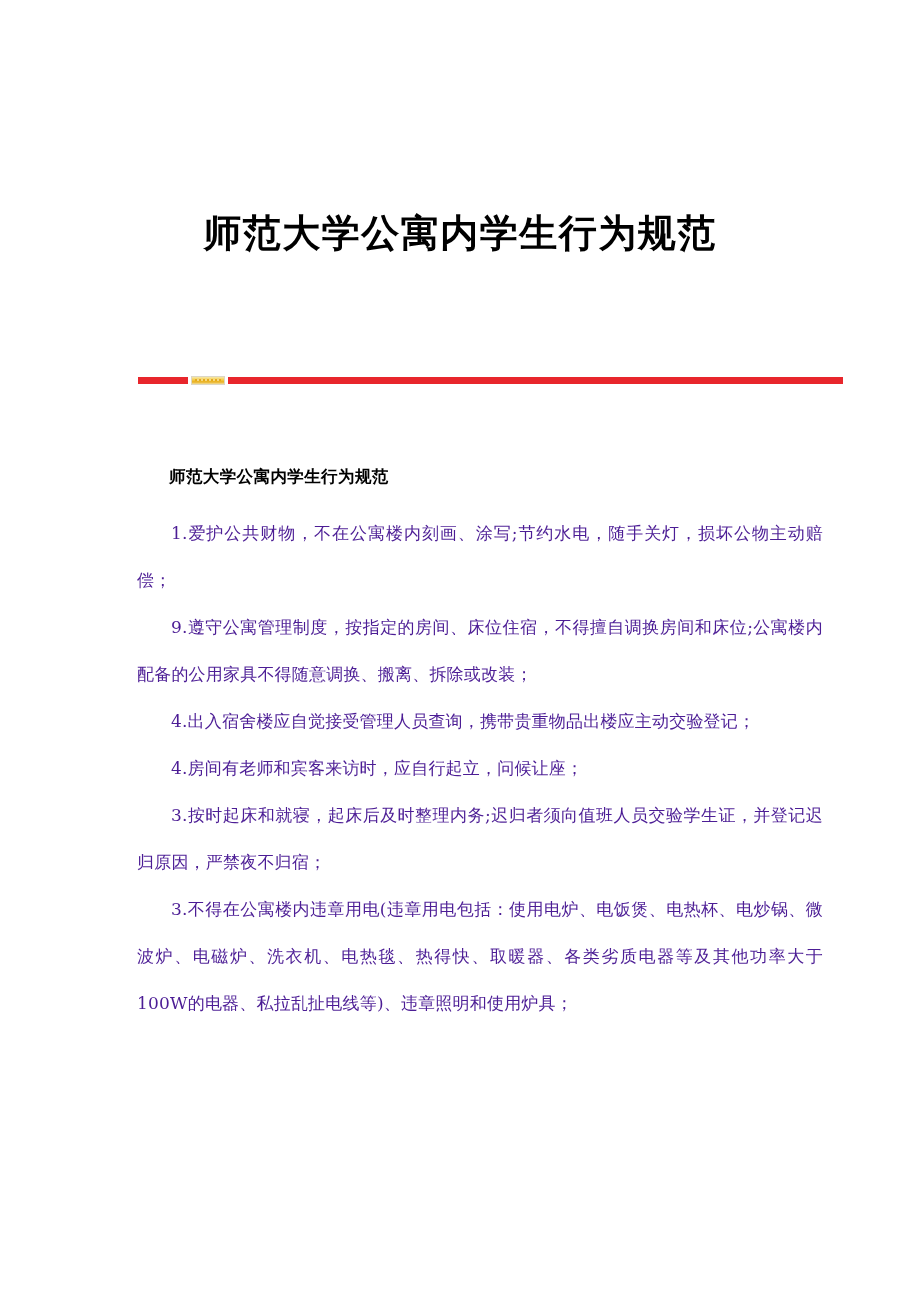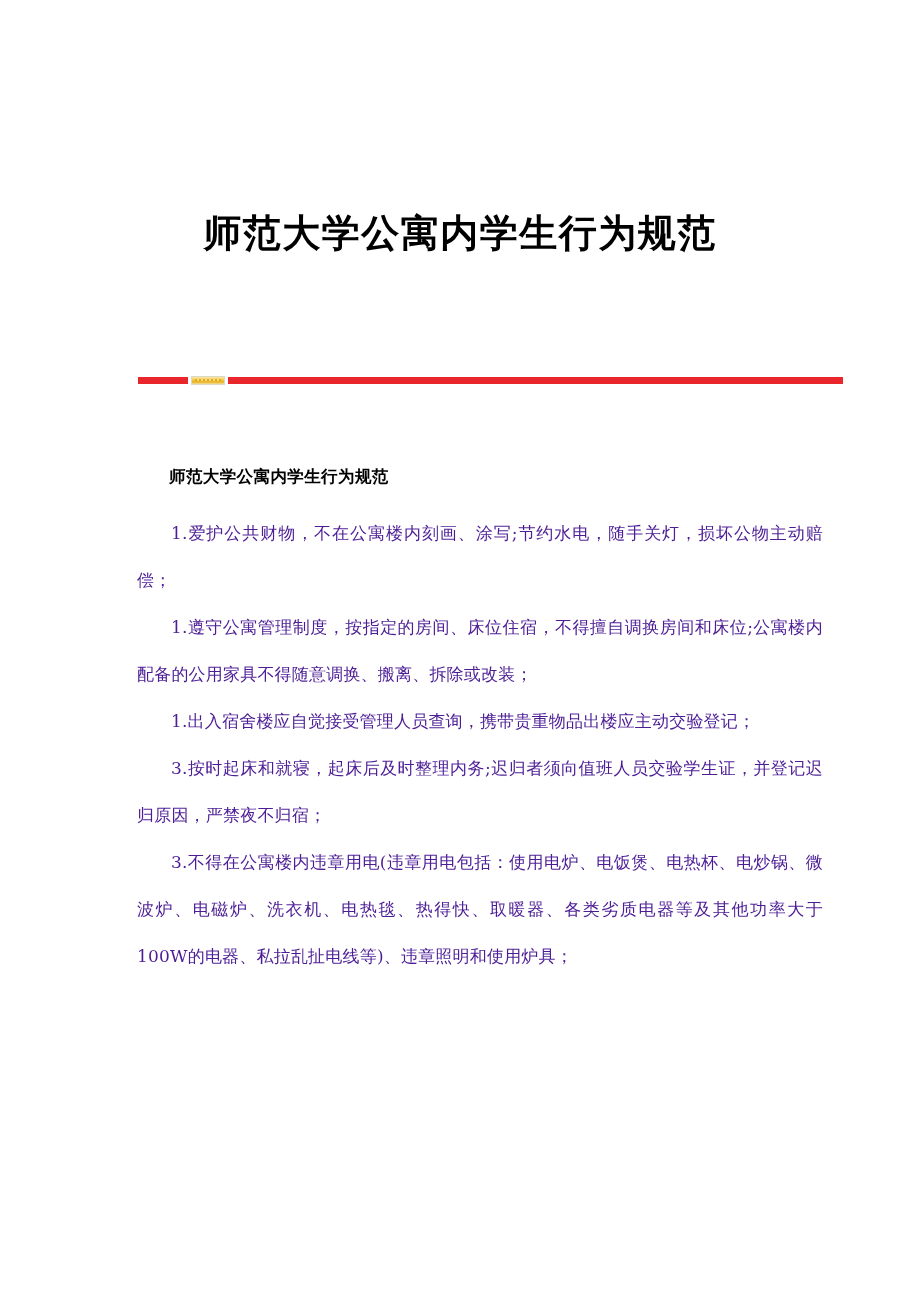--- a/index.html
+++ b/index.html
@@ -127,24 +127,25 @@
     <div class="divider-gap"></div>
     <div class="divider-ornament"></div>
   </div>
 
   <div class="body-area">
 
     <div class="section-heading">师范大学公寓内学生行为规范</div>
 
     <p class="para">1.爱护公共财物，不在公寓楼内刻画、涂写;节约水电，随手关灯，损坏公物主动赔偿；</p>
 
-    <p class="para">1.遵守公寓管理制度，按指定的房间、床位住宿，不得擅自调换房间和床位;公寓楼内配备的公用家具不得随意调换、搬离、拆除或改装；</p>
+    <p class="para">9.遵守公寓管理制度，按指定的房间、床位住宿，不得擅自调换房间和床位;公寓楼内配备的公用家具不得随意调换、搬离、拆除或改装；</p>
 
-    <p class="para">1.出入宿舍楼应自觉接受管理人员查询，携带贵重物品出楼应主动交验登记；</p>
+    <p class="para">4.出入宿舍楼应自觉接受管理人员查询，携带贵重物品出楼应主动交验登记；</p>
 
+    <p class="para">4.房间有老师和宾客来访时，应自行起立，问候让座；</p>
 
     <p class="para">3.按时起床和就寝，起床后及时整理内务;迟归者须向值班人员交验学生证，并登记迟归原因，严禁夜不归宿；</p>
 
     <p class="para">3.不得在公寓楼内违章用电(违章用电包括：使用电炉、电饭煲、电热杯、电炒锅、微波炉、电磁炉、洗衣机、电热毯、热得快、取暖器、各类劣质电器等及其他功率大于100W的电器、私拉乱扯电线等)、违章照明和使用炉具；</p>
 
   </div>
 
 </div>
 
 </body></html>

